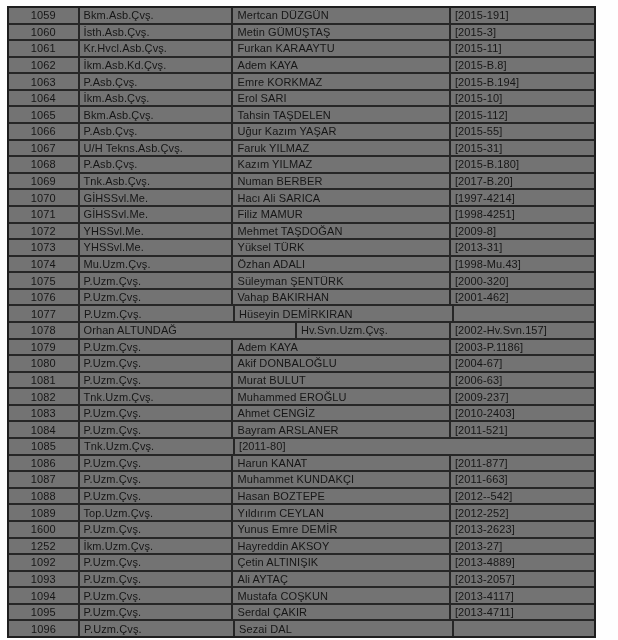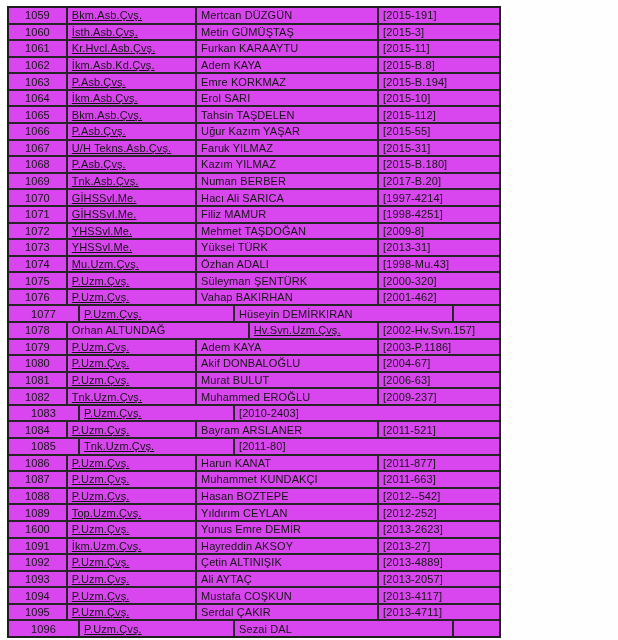--- a/index.html
+++ b/index.html
@@ -10,46 +10,46 @@
     overflow: hidden;
   }
   .page {
     position: relative;
     width: 618px; height: 640px;
     background: #fefefe;
   }
   .roster-table {
     position: absolute;
     left: 7px; top: 6px;
-    width: 494px; height: 632px;
+    width: 589px; height: 632px;
     display: flex;
     flex-direction: column;
     border: 2px solid #1e1e1e;
-    background: #d946ef;
+    background: #737373;
   }
   .row {
     flex: 1;
     display: flex;
     border-bottom: 2px solid #262626;
     min-height: 0;
   }
   .row:last-child { border-bottom: none; }
   .cell {
     display: flex;
     align-items: center;
     font-size: 11px;
     color: #161616;
     letter-spacing: 0.1px;
     white-space: nowrap;
     overflow: hidden;
     border-right: 2px solid #262626;
     padding: 0 4px;
   }
   .cell.no   { width: 71px;  justify-content: center; padding: 0; }
-  .cell.rank { width: 155px; text-decoration: underline; }
+  .cell.rank { width: 155px; }
   .cell.name { width: 219px; }
   .cell.code { width: 144px; border-right: none; }
 </style>
 </head>
 <body>
 
 <div class="page">
   <div class="roster-table">
 
   <div class="row">
@@ -191,20 +191,21 @@
       </div>
       <div class="row">
         <div class="cell no">1082</div>
         <div class="cell rank">Tnk.Uzm.Çvş.</div>
         <div class="cell name">Muhammed EROĞLU</div>
         <div class="cell code">[2009-237]</div>
       </div>
       <div class="row">
         <div class="cell no">1083</div>
         <div class="cell rank">P.Uzm.Çvş.</div>
+        <div class="cell name">Ahmet CENGİZ</div>
         <div class="cell code">[2010-2403]</div>
       </div>
       <div class="row">
         <div class="cell no">1084</div>
         <div class="cell rank">P.Uzm.Çvş.</div>
         <div class="cell name">Bayram ARSLANER</div>
         <div class="cell code">[2011-521]</div>
       </div>
       <div class="row">
         <div class="cell no">1085</div>
@@ -235,21 +236,21 @@
         <div class="cell name">Yıldırım CEYLAN</div>
         <div class="cell code">[2012-252]</div>
       </div>
       <div class="row">
         <div class="cell no">1600</div>
         <div class="cell rank">P.Uzm.Çvş.</div>
         <div class="cell name">Yunus Emre DEMİR</div>
         <div class="cell code">[2013-2623]</div>
       </div>
       <div class="row">
-        <div class="cell no">1091</div>
+        <div class="cell no">1252</div>
         <div class="cell rank">İkm.Uzm.Çvş.</div>
         <div class="cell name">Hayreddin AKSOY</div>
         <div class="cell code">[2013-27]</div>
       </div>
       <div class="row">
         <div class="cell no">1092</div>
         <div class="cell rank">P.Uzm.Çvş.</div>
         <div class="cell name">Çetin ALTINIŞIK</div>
         <div class="cell code">[2013-4889]</div>
       </div>

